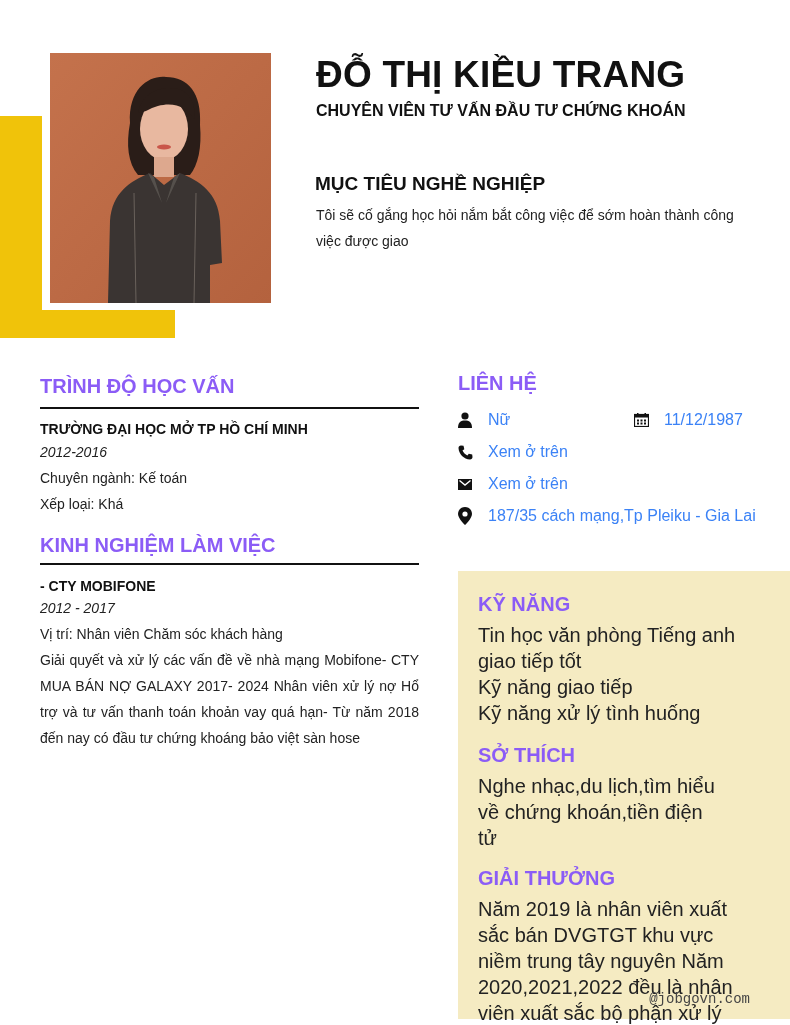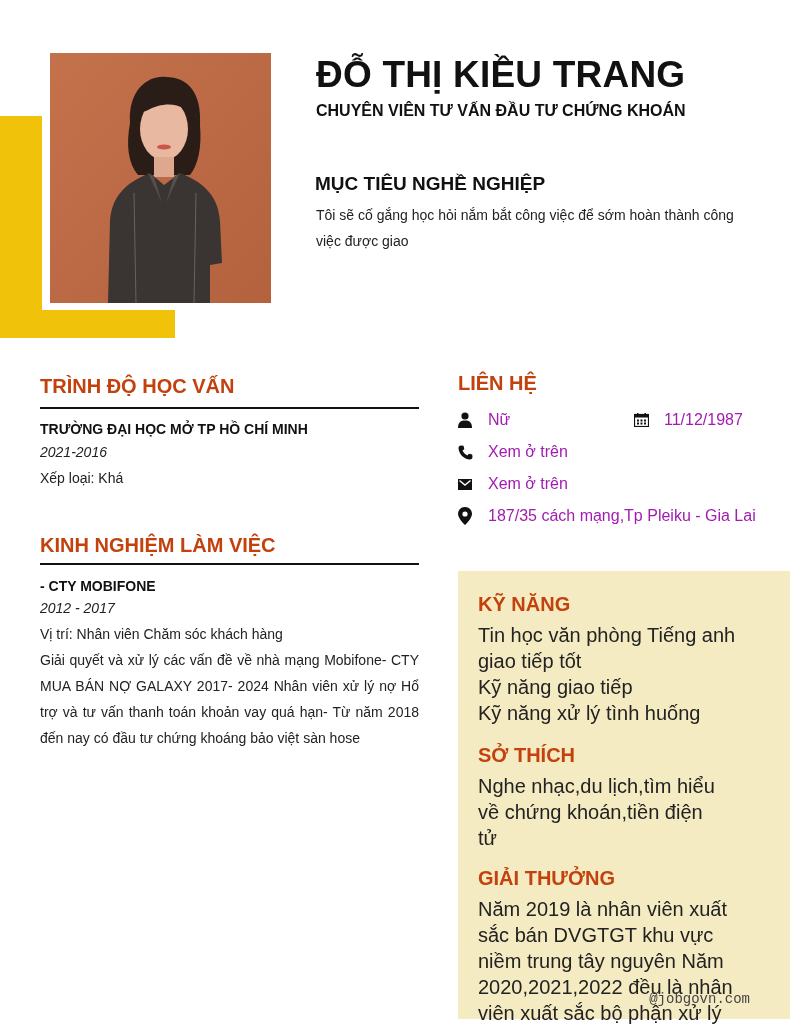--- a/index.html
+++ b/index.html
@@ -11,41 +11,41 @@
 
     .photo { position: absolute; left: 50px; top: 53px; width: 221px; height: 250px; background: #C0704A; overflow: hidden; }
     .photo svg { display: block; }
 
     .name { position: absolute; left: 316px; top: 54px; font-size: 37px; font-weight: bold; color: #111; letter-spacing: 0.2px; white-space: nowrap; }
     .job-title { position: absolute; left: 316px; top: 102px; font-size: 16px; font-weight: bold; color: #111; white-space: nowrap; }
 
     .objective-heading { position: absolute; left: 315px; top: 173px; font-size: 19px; font-weight: bold; color: #111; white-space: nowrap; }
     .objective-text { position: absolute; left: 316px; top: 202px; width: 430px; font-size: 14px; line-height: 26px; color: #222; }
 
-    .section-heading { font-size: 20px; font-weight: bold; color: #c2410c; white-space: nowrap; }
+    .section-heading { font-size: 20px; font-weight: bold; color: #8b5cf6; white-space: nowrap; }
     .rule { height: 1.5px; background: #111; }
 
     .left-col { position: absolute; left: 40px; width: 379px; }
     .edu { top: 375px; }
     .edu .section-heading { height: 27px; }
     .edu .rule { margin-top: 5px; }
     .school { margin-top: 12px; font-size: 14px; font-weight: bold; color: #111; }
     .line { font-size: 14px; line-height: 26px; color: #222; }
     .italic { font-style: italic; }
     .edu .years { margin-top: 2px; }
 
     .exp { top: 534px; }
     .exp .rule { margin-top: 6px; }
     .company { margin-top: 13px; font-size: 14px; font-weight: bold; color: #111; }
     .exp .years { margin-top: 1px; }
     .justify { text-align: justify; text-align-last: left; }
 
     .contact { position: absolute; left: 458px; top: 372px; width: 300px; }
     .contact .section-heading { height: 28px; }
-    .contact-row { position: relative; display: flex; align-items: flex-start; font-size: 16px; line-height: 24px; color: #a21caf; margin-top: 8px; }
+    .contact-row { position: relative; display: flex; align-items: flex-start; font-size: 16px; line-height: 24px; color: #3b82f6; margin-top: 8px; }
     .contact-row:first-of-type { margin-top: 4px; }
     .contact-row .icon { width: 16px; height: 24px; display: flex; align-items: center; justify-content: flex-start; margin-right: 14px; flex: 0 0 16px; }
     .contact-row .val { flex: 1; }
     .gender-row .val { flex: 0 0 110px; }
     .dob { display: flex; align-items: center; padding-left: 36px; }
     .dob .icon { margin-right: 14px; }
 
     .yellow-box { position: absolute; left: 458px; top: 571px; width: 332px; height: 448px; background: #F5EBC2; }
     .box-inner { position: absolute; left: 20px; top: 22px; width: 280px; }
     .box-inner .section-heading { font-size: 20px; }
@@ -91,21 +91,22 @@
 <div class="name">ĐỖ THỊ KIỀU TRANG</div>
 <div class="job-title">CHUYÊN VIÊN TƯ VẤN ĐẦU TƯ CHỨNG KHOÁN</div>
 
 <div class="objective-heading">MỤC TIÊU NGHỀ NGHIỆP</div>
 <div class="objective-text">Tôi sẽ cố gắng học hỏi nắm bắt công việc để  sớm hoàn thành công việc được giao</div>
 
 <div class="left-col edu">
   <div class="section-heading">TRÌNH ĐỘ HỌC VẤN</div>
   <div class="rule"></div>
   <div class="school">TRƯỜNG ĐẠI HỌC MỞ TP HỒ CHÍ MINH</div>
-  <div class="line italic years">2021-2016</div>
+  <div class="line italic years">2012-2016</div>
+  <div class="line">Chuyên ngành: Kế toán</div>
   <div class="line">Xếp loại: Khá</div>
 </div>
 
 <div class="left-col exp">
   <div class="section-heading">KINH NGHIỆM LÀM VIỆC</div>
   <div class="rule"></div>
   <div class="company">- CTY MOBIFONE</div>
   <div class="line italic years">2012 - 2017</div>
   <div class="line">Vị trí: Nhân viên Chăm sóc khách hàng</div>
   <div class="line justify">Giải quyết và xử lý các vấn đề về nhà mạng Mobifone- CTY MUA BÁN NỢ GALAXY 2017- 2024 Nhân viên xử lý nợ Hổ trợ và tư vấn thanh toán khoản vay quá hạn- Từ năm 2018 đến nay có đầu tư chứng khoáng bảo việt sàn hose</div>

